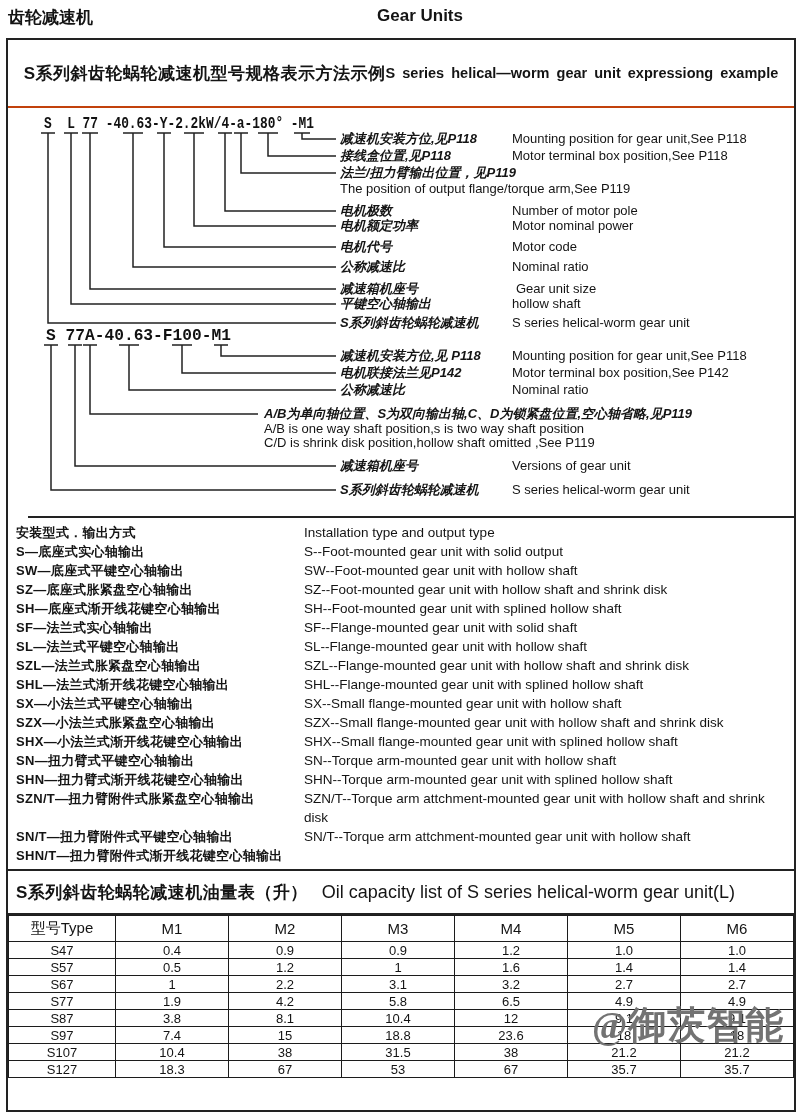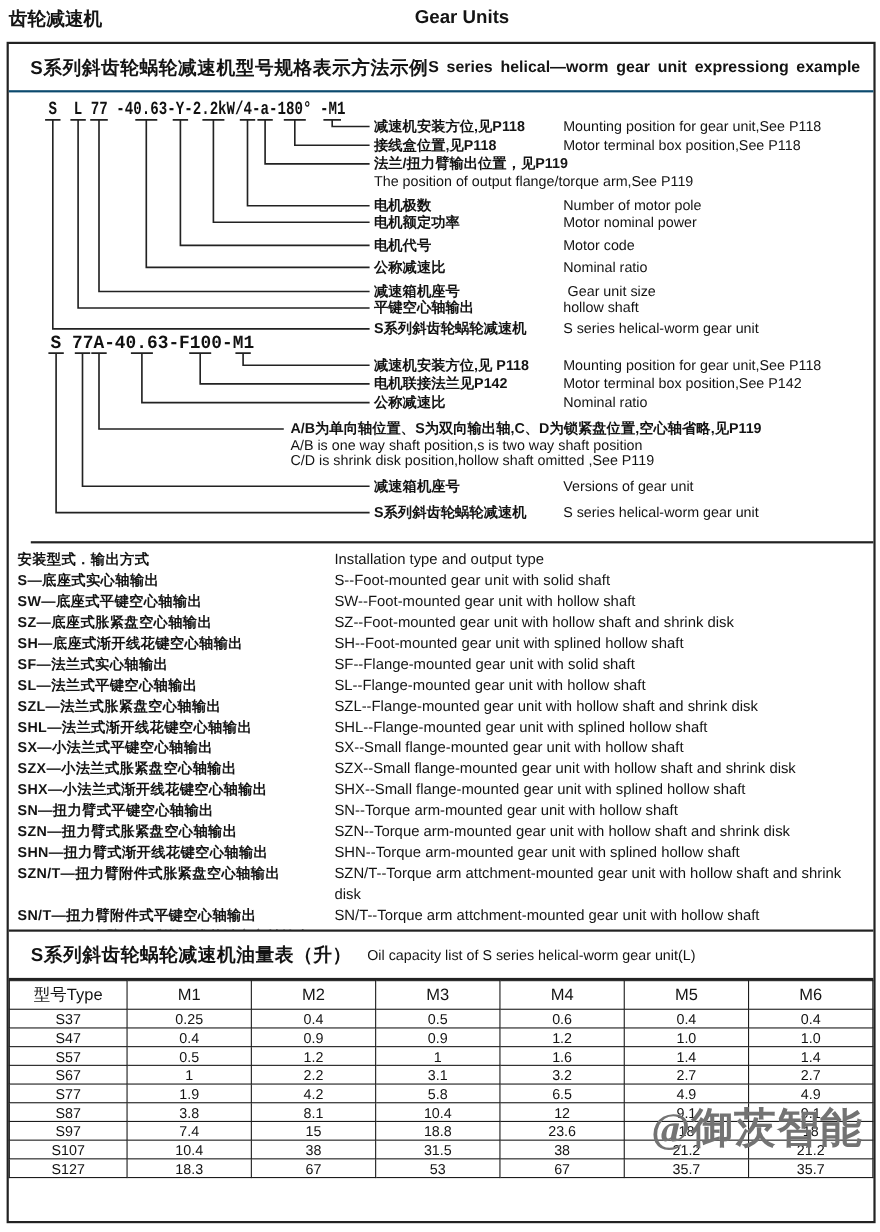--- a/index.html
+++ b/index.html
@@ -8,39 +8,39 @@
     font-family:"Liberation Sans",sans-serif;color:#141414;
     -webkit-font-smoothing:antialiased;
   }
   
   .page-header{position:absolute;top:2px;left:0;width:656px;height:34px;}
   .hdr-left{position:absolute;left:8px;top:4px;font-size:17px;font-weight:bold;}
   .hdr-center{position:absolute;left:0;top:4px;width:840px;text-align:center;font-size:17px;font-weight:bold;}
   
   .outer-box{position:absolute;top:38px;left:6px;width:786px;height:1070px;border:2px solid #222;background:#fff;}
   
-  .sec-title-row{display:flex;justify-content:flex-end;align-items:center;height:42px;padding:0 12px;border-bottom:2px solid #0c4a6e;}
+  .sec-title-row{display:flex;justify-content:center;align-items:center;height:42px;padding:12px 12px;border-bottom:2px solid #c2410c;}
   .sec-title-zh{font-size:17px;font-weight:bold;letter-spacing:.5px;}
   .sec-title-en{font-size:14.5px;font-weight:bold;word-spacing:3px;}
   
   .diagram-wrap{position:relative;height:408px;border-bottom:2px solid #222;overflow:hidden;margin-left:20px;}
   .diagram-wrap svg{position:absolute;inset:0;}
   .code{font-family:"Liberation Mono","DejaVu Sans Mono",monospace;font-weight:bold;font-size:17px;fill:#111;}
   .dlabel{position:absolute;white-space:nowrap;font-size:13px;line-height:15px;}
-  .dlabel.zh{font-weight:bold;}
+  .dlabel.zh{font-weight:bold;font-style:italic;}
   .dlabel.en{font-weight:normal;}
   
   .install-list{height:346px;border-bottom:2px solid #222;padding:5px 16px 0 8px;overflow:hidden;}
   .install-row{display:grid;grid-template-columns:288px 1fr;line-height:19px;}
   .install-zh{font-size:13px;font-weight:bold;letter-spacing:.3px;}
   .install-en{font-size:13.5px;}
   
-  .oil-title-band{display:flex;align-items:center;height:42px;padding-left:20px;border-bottom:2px solid #222;}
+  .oil-title-band{display:flex;align-items:center;height:42px;padding-left:8px;border-bottom:2px solid #222;}
   .oil-title-zh{font-size:17px;font-weight:bold;letter-spacing:.5px;}
-  .oil-title-en{font-size:13px;margin-left:14px;}
+  .oil-title-en{font-size:18px;margin-left:14px;}
   
   table.oil{width:100%;border-collapse:collapse;table-layout:fixed;}
   table.oil th,table.oil td{border:1.6px solid #1c1c1c;text-align:center;padding:0;}
   table.oil th{height:25px;font-size:15px;font-weight:normal;}
   table.oil td{height:16px;font-size:13px;}
   table.oil col.c0{width:107px;}
   
   .watermark{
     position:absolute;left:592px;top:1000px;z-index:5;
     font-family:"Liberation Serif","DejaVu Serif",serif;
@@ -126,21 +126,21 @@
     <div class="dlabel en" style="left:484px;top:374px">S series helical-worm gear unit</div>
   </div>
 
   <div class="install-list">
     <div class="install-row">
         <span class="install-zh">安装型式．输出方式</span>
         <span class="install-en">Installation type and output type</span>
       </div>
     <div class="install-row">
         <span class="install-zh">S—底座式实心轴输出</span>
-        <span class="install-en">S--Foot-mounted gear unit with  solid  shaft</span>
+        <span class="install-en">S--Foot-mounted gear unit with  solid  output</span>
       </div>
     <div class="install-row">
         <span class="install-zh">SW—底座式平键空心轴输出</span>
         <span class="install-en">SW--Foot-mounted gear unit with  hollow shaft</span>
       </div>
     <div class="install-row">
         <span class="install-zh">SZ—底座式胀紧盘空心轴输出</span>
         <span class="install-en">SZ--Foot-mounted gear unit with  hollow shaft and shrink disk</span>
       </div>
     <div class="install-row">
@@ -171,24 +171,20 @@
         <span class="install-zh">SZX—小法兰式胀紧盘空心轴输出</span>
         <span class="install-en">SZX--Small flange-mounted gear unit with hollow  shaft and shrink disk</span>
       </div>
     <div class="install-row">
         <span class="install-zh">SHX—小法兰式渐开线花键空心轴输出</span>
         <span class="install-en">SHX--Small flange-mounted gear unit with  splined hollow shaft</span>
       </div>
     <div class="install-row">
         <span class="install-zh">SN—扭力臂式平键空心轴输出</span>
         <span class="install-en">SN--Torque arm-mounted gear unit with hollow  shaft</span>
-      </div>
-    <div class="install-row">
-        <span class="install-zh">SZN—扭力臂式胀紧盘空心轴输出</span>
-        <span class="install-en">SZN--Torque arm-mounted gear unit with hollow shaft and shrink disk</span>
       </div>
     <div class="install-row">
         <span class="install-zh">SHN—扭力臂式渐开线花键空心轴输出</span>
         <span class="install-en">SHN--Torque arm-mounted gear unit with  splined hollow shaft</span>
       </div>
     <div class="install-row">
         <span class="install-zh">SZN/T—扭力臂附件式胀紧盘空心轴输出</span>
         <span class="install-en">SZN/T--Torque arm attchment-mounted gear unit with hollow shaft and shrink disk</span>
       </div>
     <div class="install-row">
@@ -221,29 +217,20 @@
         <th>M1</th>
         <th>M2</th>
         <th>M3</th>
         <th>M4</th>
         <th>M5</th>
         <th>M6</th>
       </tr>
     </thead>
     <tbody>
       <tr>
-          <td>S37</td>
-          <td>0.25</td>
-          <td>0.4</td>
-          <td>0.5</td>
-          <td>0.6</td>
-          <td>0.4</td>
-          <td>0.4</td>
-        </tr>
-      <tr>
           <td>S47</td>
           <td>0.4</td>
           <td>0.9</td>
           <td>0.9</td>
           <td>1.2</td>
           <td>1.0</td>
           <td>1.0</td>
         </tr>
       <tr>
           <td>S57</td>

